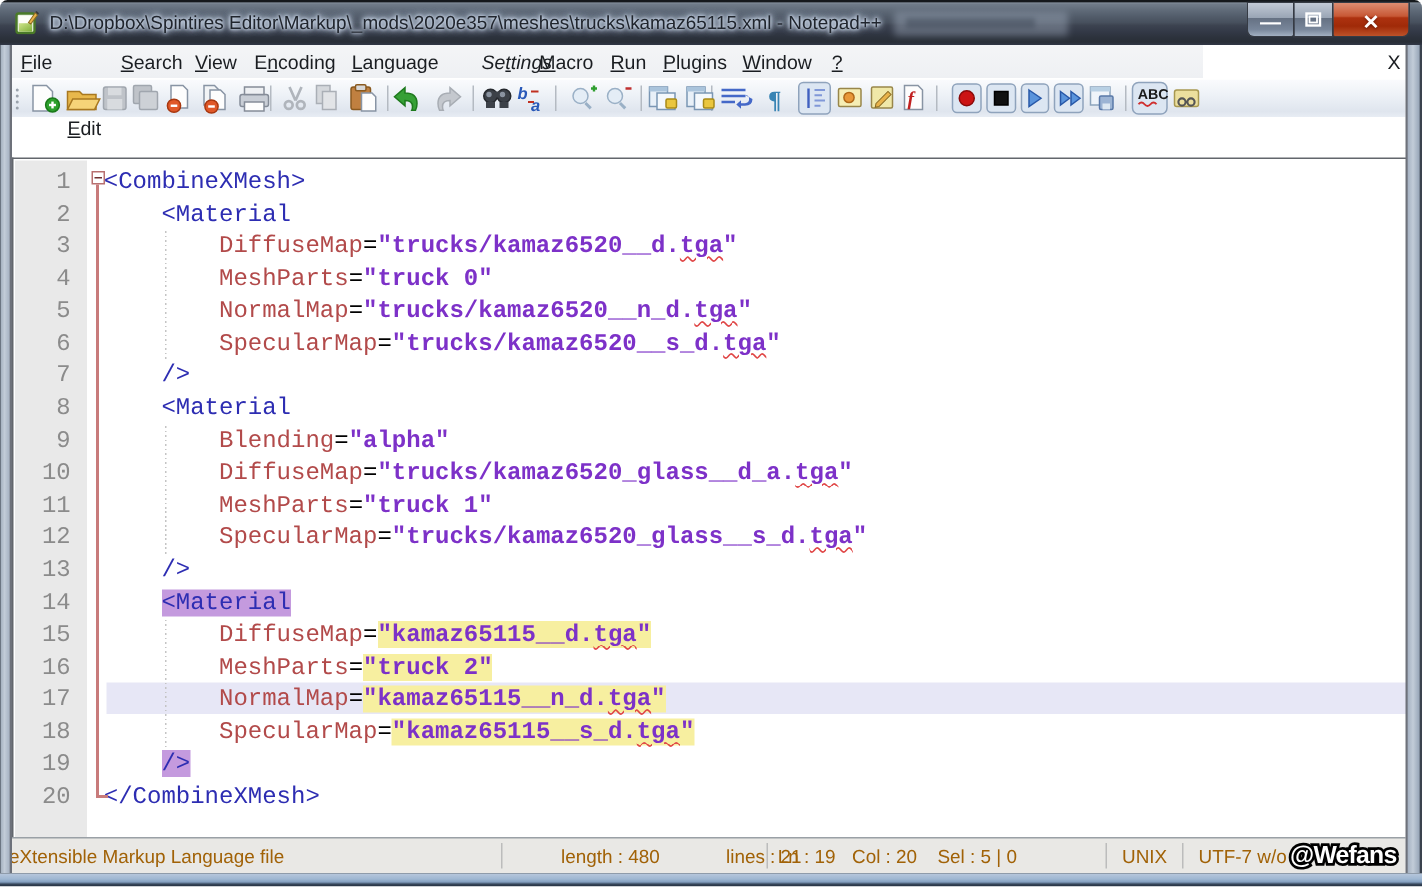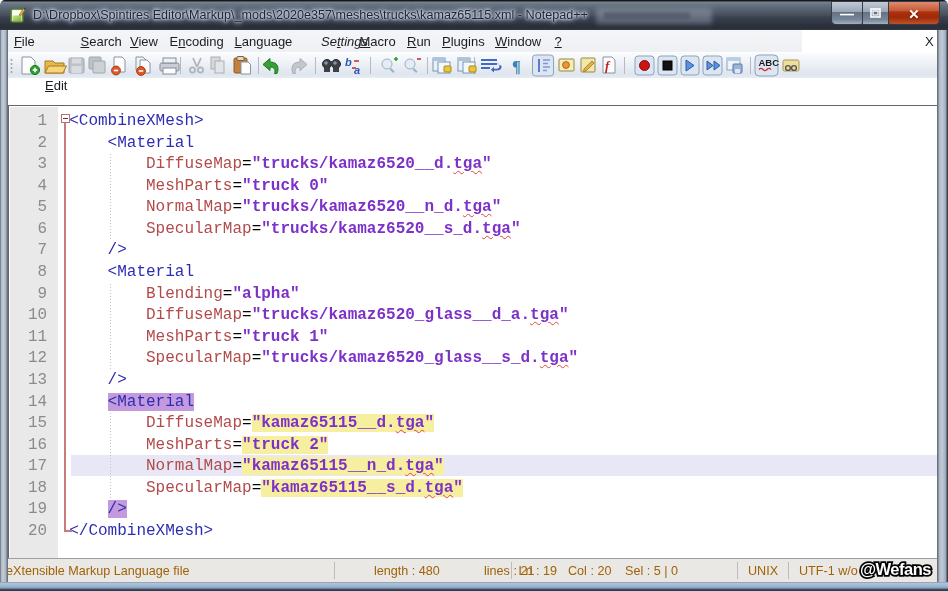--- a/index.html
+++ b/index.html
@@ -338,21 +338,21 @@
   </div>
 
   <div class="abs" id="statusbar">
     <span style="left:-2px;">eXtensible Markup Language file</span>
     <span style="left:338px;margin-left:28px;">length : 480</span>
     <span style="left:440px;padding-left:36px;">lines : 21</span>
     <span style="left:510.5px;">Ln : 19</span>
     <span style="left:560px;">Col : 20</span>
     <span style="left:617px;">Sel : 5 | 0</span>
     <span style="left:740px;">UNIX</span>
-    <span style="left:791px;">UTF-1 w/o</span>
+    <span style="left:791px;">UTF-7 w/o</span>
     <div class="sdiv" style="left:326px;"></div>
     <div class="sdiv" style="left:503px;"></div>
     <div class="sdiv" style="left:729px;"></div>
     <div class="sdiv" style="left:780px;"></div>
   </div>
 
   <div class="abs" id="borderL"></div>
   <div class="abs" id="borderR"></div>
   <div class="abs" id="borderB"></div>
 

